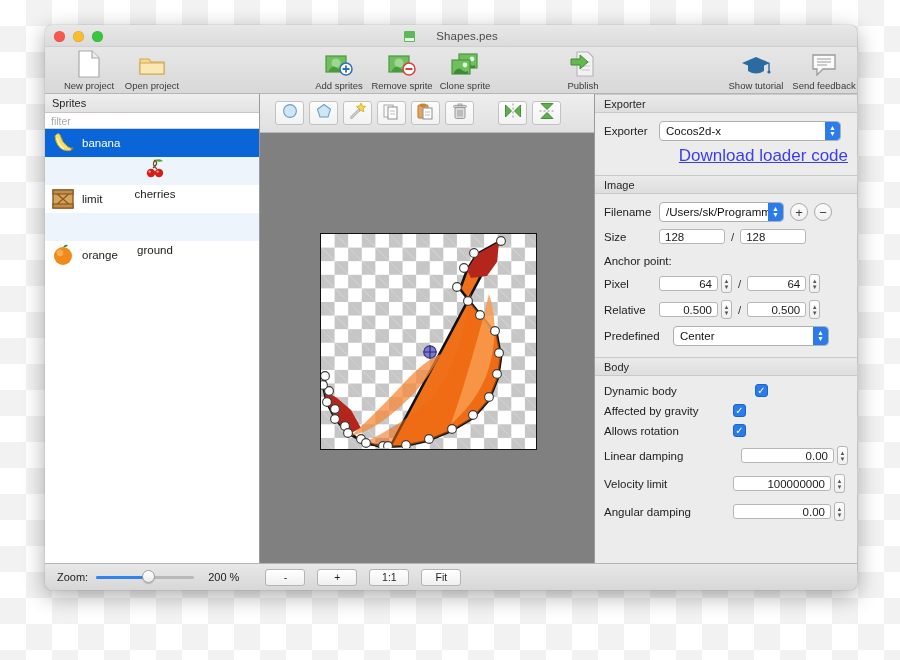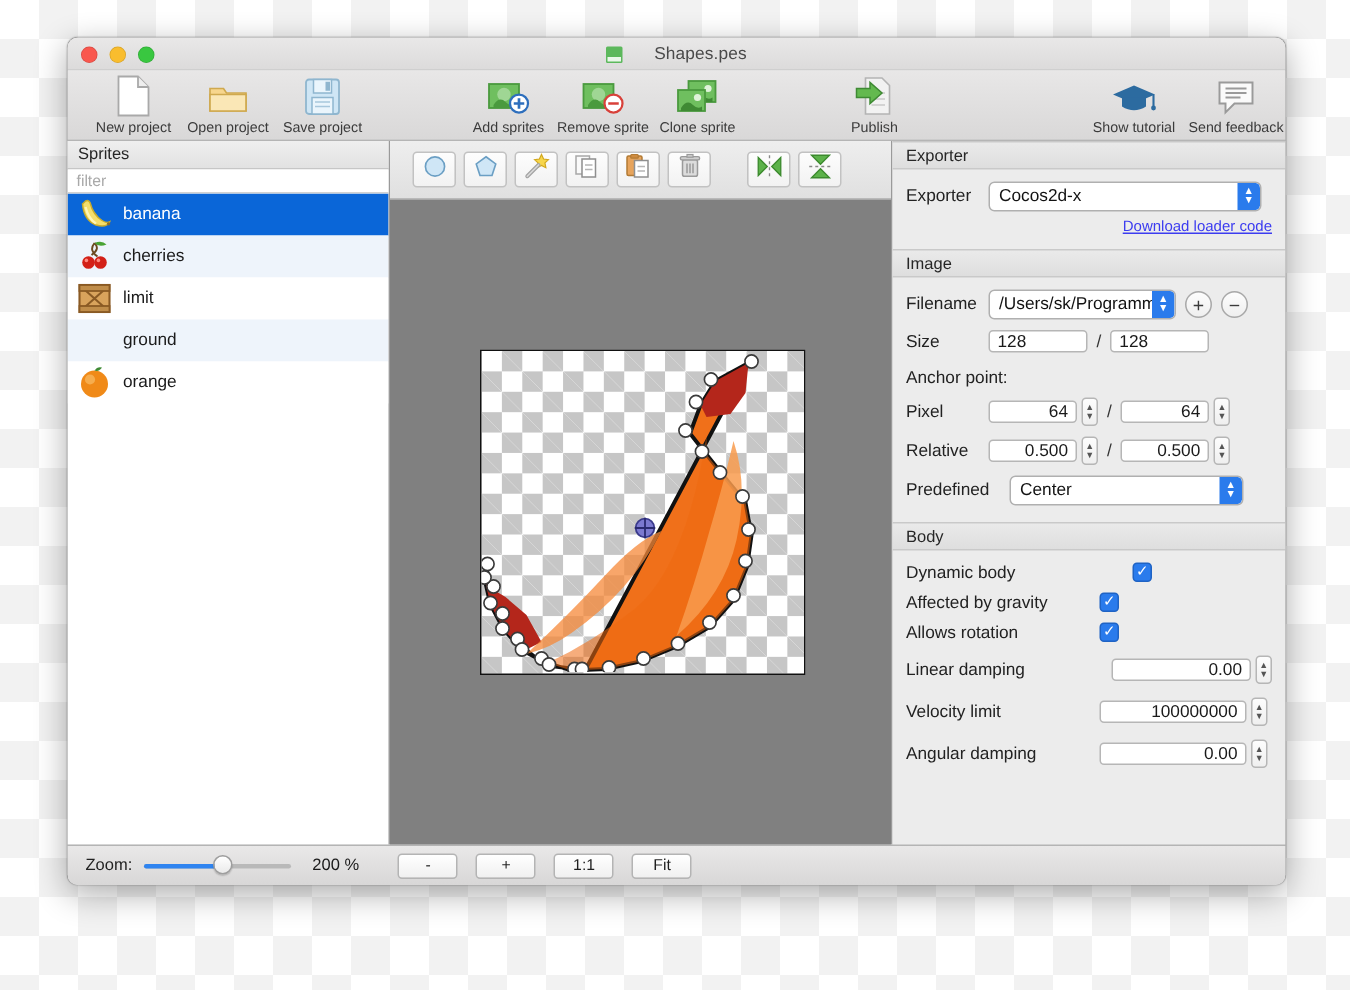--- a/index.html
+++ b/index.html
@@ -83,21 +83,21 @@
     border: none; border-bottom: 1px solid #d2d2d2;
     display: flex; align-items: center; padding-left: 6px;
     font-size: 10.5px; color: #a9a9a9;
   }
   #sprite-list { flex: 1 1 auto; overflow: hidden; }
   .sprite-row {
     height: 28px; display: flex; align-items: center;
     padding-left: 6px; gap: 7px; font-size: 11.5px; color: #1b1b1b;
   }
   .sprite-row.odd  { background: #ffffff; }
-  .sprite-row.even { background: #eef4fb; }
+  .sprite-row.even { background: #eef4fb; flex-direction: column; }
   .sprite-row.sel  { background: #0a66d8; color: #ffffff; }
   .sprite-thumb { width: 24px; height: 24px; flex: 0 0 24px; position: relative; }
 
   
   #canvas-panel {
     flex: 1 1 auto; display: flex; flex-direction: column;
     border-right: 1px solid #9a9a9a; min-width: 0;
   }
   #canvas-toolbar {
     height: 39px; flex: 0 0 39px;
@@ -166,21 +166,21 @@
     background: linear-gradient(#fdfdfd,#efefef);
     display: flex; flex-direction: column; align-items: center; justify-content: center;
     color: #555; font-size: 6px; line-height: 6px;
   }
   .rbtn {
     width: 18px; height: 18px; border-radius: 50%;
     border: 1px solid #a9a9a9; background: linear-gradient(#fdfdfd,#efefef);
     display: flex; align-items: center; justify-content: center;
     color: #3b3b3b; font-size: 13px; line-height: 1; margin-left: 6px;
   }
-  .link { color: #3c3cf0; font-size: 10px; text-decoration: underline; }
+  .link { color: #3c3cf0; font-size: 17px; text-decoration: underline; }
   .chk {
     width: 13px; height: 13px; border-radius: 3px; background: #2a7bec;
     border: 1px solid #1f63c4; display: flex; align-items: center; justify-content: center;
     color: #fff; font-size: 10px; line-height: 1;
   }
   .slash { font-size: 11.5px; color: #333; margin: 0 6px; }
 
   
   #zoombar {
     height: 27px; flex: 0 0 27px;
@@ -239,33 +239,20 @@
       <span class="tb-ico">
         <svg width="28" height="28" viewBox="0 0 28 28">
           <path d="M2 9 h9 l2 3 h13 v12 h-24 z" fill="#f6d489" stroke="#cba köp" stroke-width="0"></path>
           <path d="M2 9 h9 l2 3 h13 v12 h-24 z" fill="#f7d68d" stroke="#cfa94f" stroke-width="1.1"></path>
           <path d="M2 13 h24 v11 h-24 z" fill="#fae7b6" stroke="#cfa94f" stroke-width="1.1"></path>
         </svg>
       </span>
       <span class="tb-lbl">Open project</span>
     </div>
 
-    <div class="tb-item" style="left:133px">
-      <span class="tb-ico">
-        <svg width="26" height="27" viewBox="0 0 26 27">
-          <rect x="2" y="2" width="22" height="23" rx="2" fill="#cfe6f5" stroke="#8fb6cf" stroke-width="1.2"></rect>
-          <rect x="7" y="2" width="12" height="9" fill="#eaf5fc" stroke="#8fb6cf" stroke-width="1"></rect>
-          <rect x="15" y="3.5" width="3" height="6" fill="#8fb6cf"></rect>
-          <rect x="6" y="14" width="14" height="11" fill="#eaf5fc" stroke="#8fb6cf" stroke-width="1"></rect>
-          <line x1="8" y1="17" x2="18" y2="17" stroke="#a7c7dc" stroke-width="1"></line>
-          <line x1="8" y1="20" x2="18" y2="20" stroke="#a7c7dc" stroke-width="1"></line>
-        </svg>
-      </span>
-      <span class="tb-lbl">Save project</span>
-    </div>
 
     <div class="tb-item" style="left:257px">
       <span class="tb-ico">
         <svg width="30" height="26" viewBox="0 0 30 26">
           <rect x="2" y="4" width="20" height="16" fill="#6fbf5f" stroke="#4a9a3e" stroke-width="1.2"></rect>
           <circle cx="12" cy="11" r="4.5" fill="#9fd694"></circle>
           <path d="M5 18 q4 -6 8 -2 q3 3 7 2 v2 h-15 z" fill="#4a9a3e"></path>
           <circle cx="22" cy="17" r="6" fill="#fff" stroke="#2e6fbd" stroke-width="1.5"></circle>
           <path d="M22 13.5 v7 M18.5 17 h7" stroke="#2e6fbd" stroke-width="1.8"></path>
         </svg>

